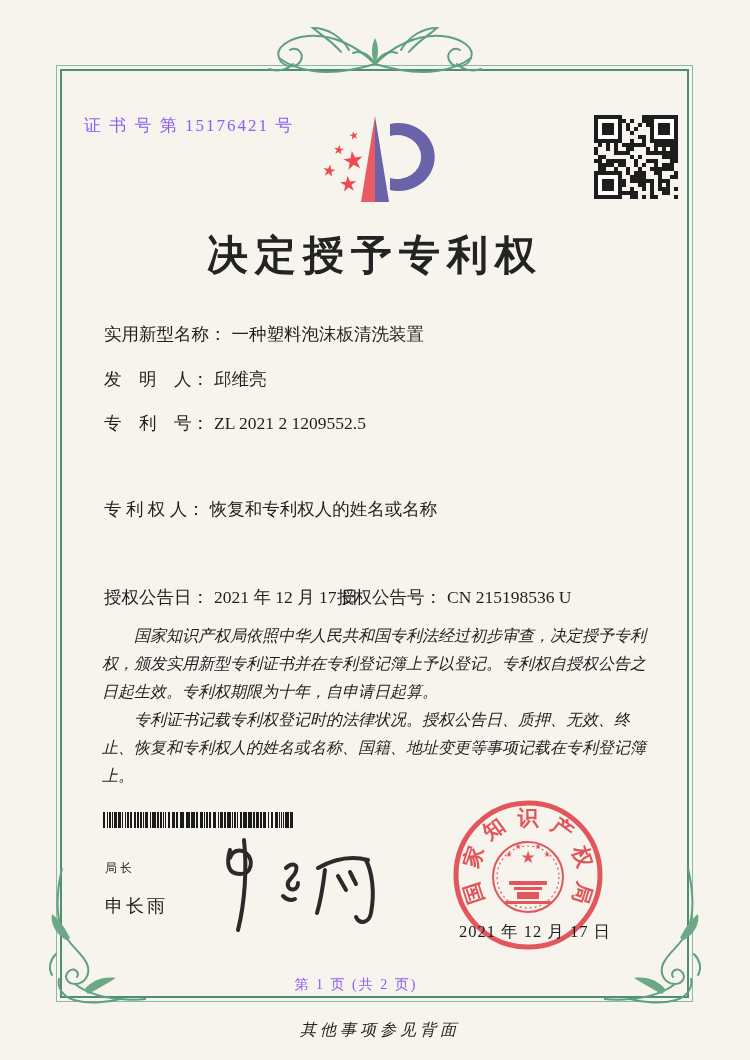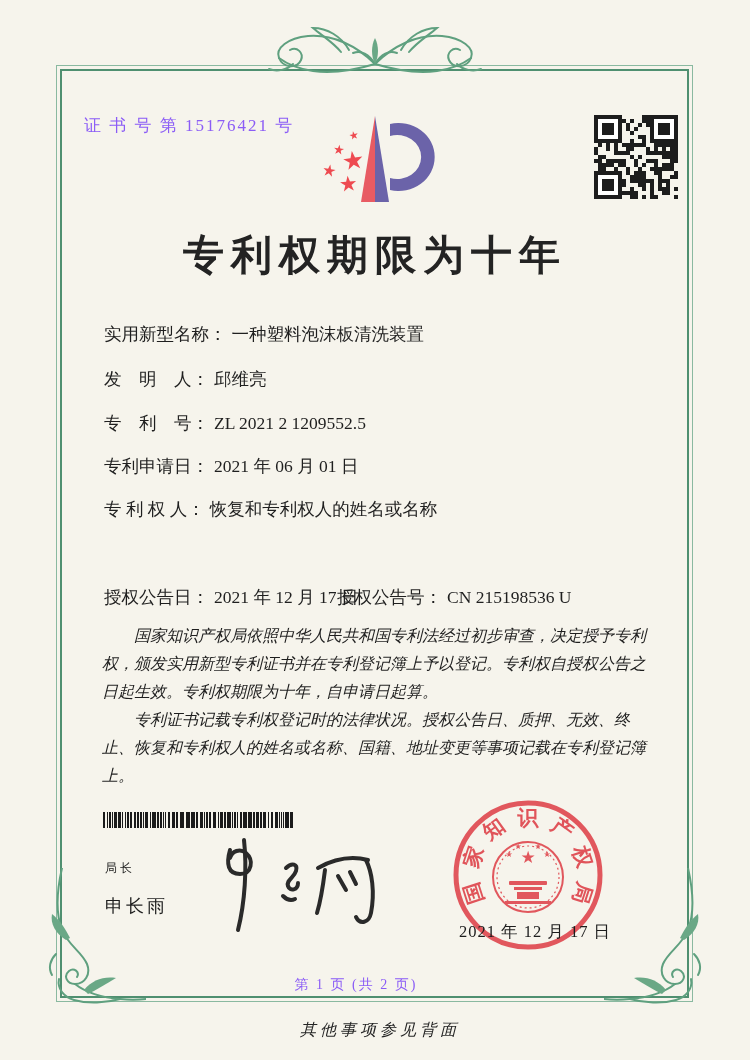--- a/index.html
+++ b/index.html
@@ -287,34 +287,31 @@
       <rect x="8" y="8" width="12" height="12"></rect>
       <rect x="56" y="0" width="28" height="28"></rect>
       <rect x="60" y="4" width="20" height="20" fill="#fff"></rect>
       <rect x="64" y="8" width="12" height="12"></rect>
       <rect x="0" y="56" width="28" height="28"></rect>
       <rect x="4" y="60" width="20" height="20" fill="#fff"></rect>
       <rect x="8" y="64" width="12" height="12"></rect>
     </g>
   </svg>
 
-<div class="abs title">专利权期限为十年</div>
+<div class="abs title">决定授予专利权</div>
 
 <div class="abs rows">
   <div class="field-row r0">
     <span>实用新型名称：</span><span class="val">一种塑料泡沫板清洗装置</span>
   </div>
   <div class="field-row r1">
     <span>发　明　人：</span><span class="val">邱维亮</span>
   </div>
   <div class="field-row r2">
     <span>专　利　号：</span><span class="val">ZL 2021 2 1209552.5</span>
-  </div>
-  <div class="field-row r3">
-    <span>专利申请日：</span><span class="val">2021 年 06 月 01 日</span>
   </div>
   <div class="field-row r4">
     <span>专 利 权 人：</span><span class="val">恢复和专利权人的姓名或名称</span>
   </div>
   <div class="field-row grant-row">
     <span>授权公告日：</span><span class="val">2021 年 12 月 17 日</span>
     <span class="grant-no">
       <span>授权公告号：</span><span class="val">CN 215198536 U</span>
     </span>
   </div>

